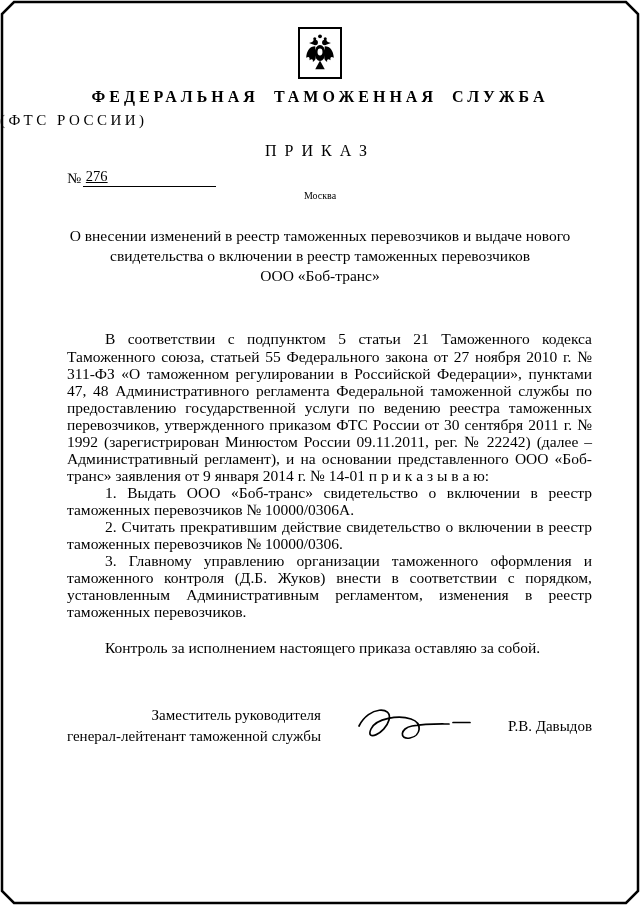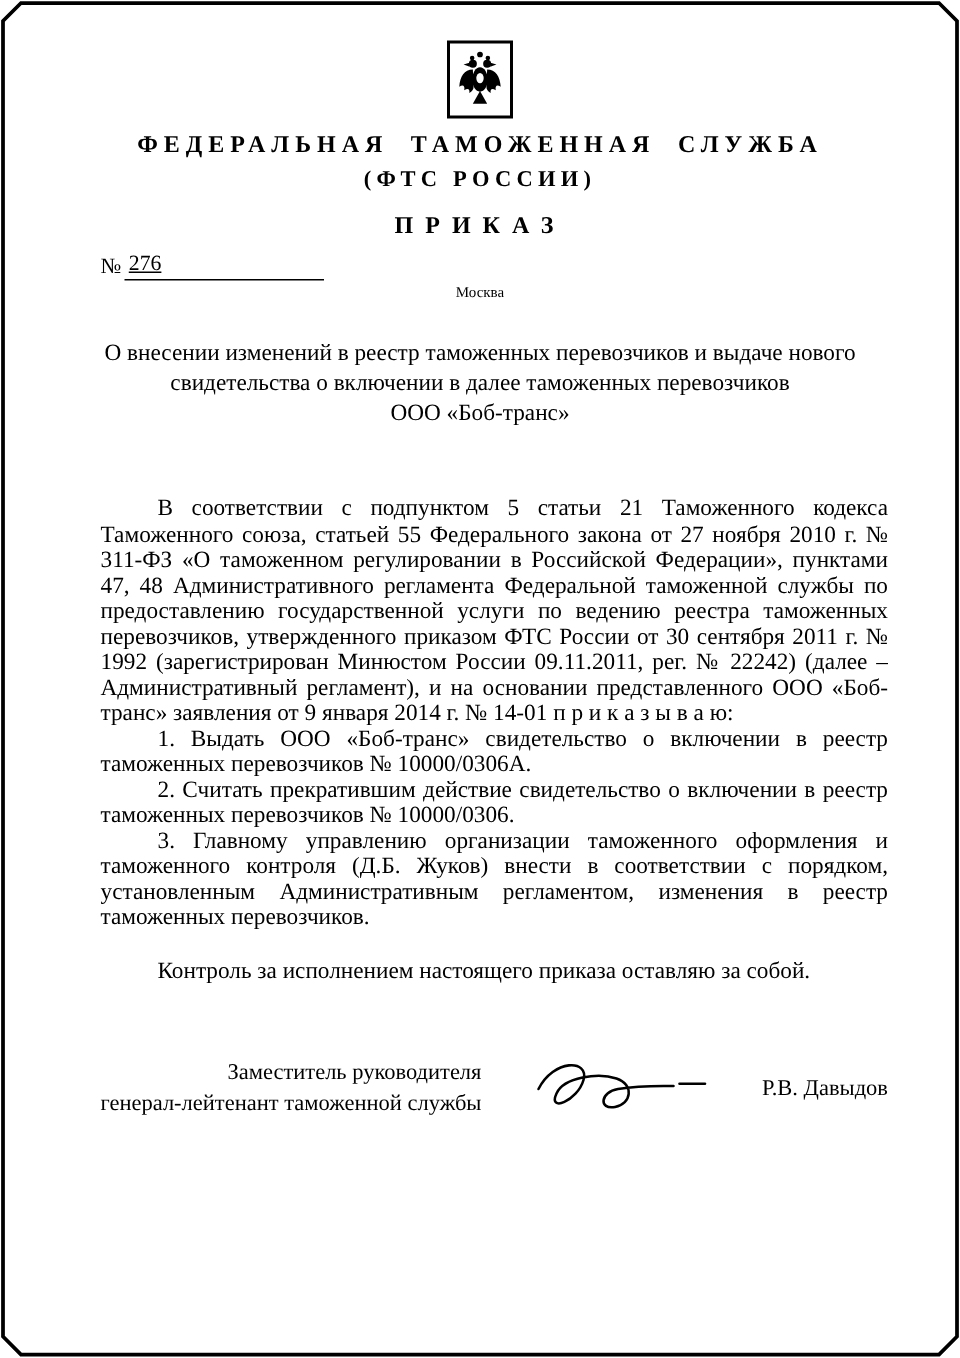--- a/index.html
+++ b/index.html
@@ -30,26 +30,26 @@
     display: flex; align-items: center; justify-content: center;
     background: #fff;
   }
 
   .org-name {
     text-align: center; font-weight: bold;
     font-size: 16px; letter-spacing: 4px; word-spacing: 7px;
     margin-top: 9px; white-space: nowrap;
   }
   .org-abbr {
-    text-align: center; font-weight: bold;
+    text-align: left; font-weight: normal;
     font-size: 15px; letter-spacing: 3.5px;
     margin-top: 6px;
   }
   .doc-type {
-    text-align: center; font-weight: bold;
+    text-align: center; font-weight: normal;
     font-size: 16px; letter-spacing: 8px;
     margin-top: 13px;
   }
 
   .date-row {
     display: flex; justify-content: space-between; align-items: flex-end;
     padding: 0 48px 0 67px; margin-top: 8px;
     font-size: 14.5px;
   }
   .date-field {
@@ -131,21 +131,21 @@
       <span class="number-wrap">
         <span class="number-label">№</span>
         <span class="number-field">276</span>
       </span>
     </div>
 
     <div class="city">Москва</div>
 
     <div class="doc-title">
       <div>О внесении изменений в реестр таможенных перевозчиков и выдаче нового</div>
-      <div>свидетельства о включении в далее таможенных перевозчиков</div>
+      <div>свидетельства о включении в реестр таможенных перевозчиков</div>
       <div>ООО «Боб-транс»</div>
     </div>
 
     <div class="body-block">
       <p class="para">В соответствии с подпунктом 5 статьи 21 Таможенного кодекса Таможенного союза, статьей 55 Федерального закона от 27 ноября 2010 г. № 311-ФЗ «О таможенном регулировании в Российской Федерации», пунктами 47, 48 Административного регламента Федеральной таможенной службы по предоставлению государственной услуги по ведению реестра таможенных перевозчиков, утвержденного приказом ФТС России от 30 сентября 2011 г. № 1992 (зарегистрирован Минюстом России 09.11.2011, рег. № 22242) (далее – Административный регламент), и на основании представленного ООО «Боб-транс» заявления от 9 января 2014 г. № 14-01  п р и к а з ы в а ю:</p>
       <p class="para">1. Выдать ООО «Боб-транс» свидетельство о включении в реестр таможенных перевозчиков № 10000/0306А.</p>
       <p class="para">2. Считать прекратившим действие свидетельство о включении в реестр таможенных перевозчиков № 10000/0306.</p>
       <p class="para">3. Главному управлению организации таможенного оформления и таможенного контроля (Д.Б. Жуков) внести в соответствии с порядком, установленным Административным регламентом, изменения в реестр таможенных перевозчиков.</p>
       <p class="para control">Контроль за исполнением настоящего приказа оставляю за собой.</p>
     </div>

